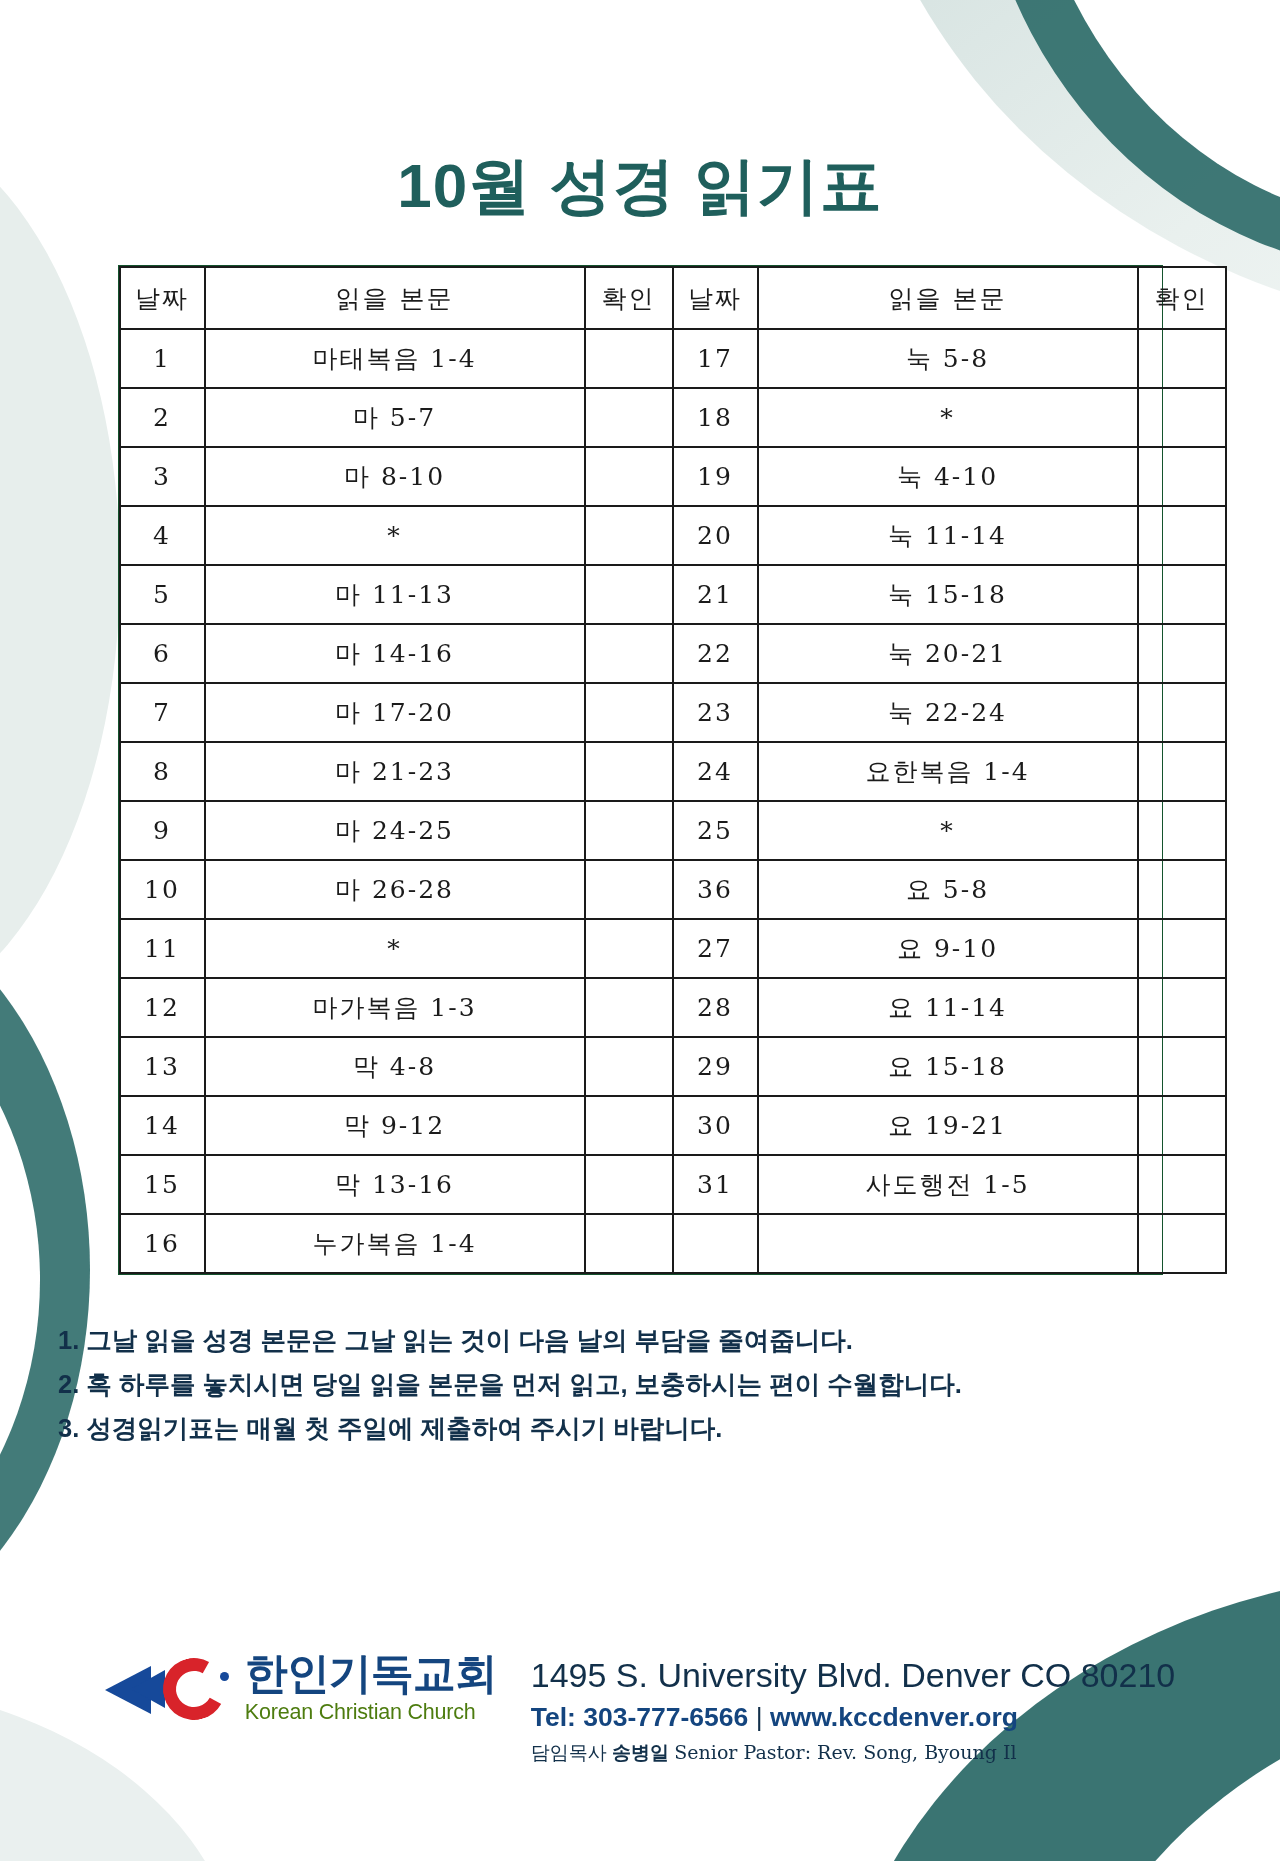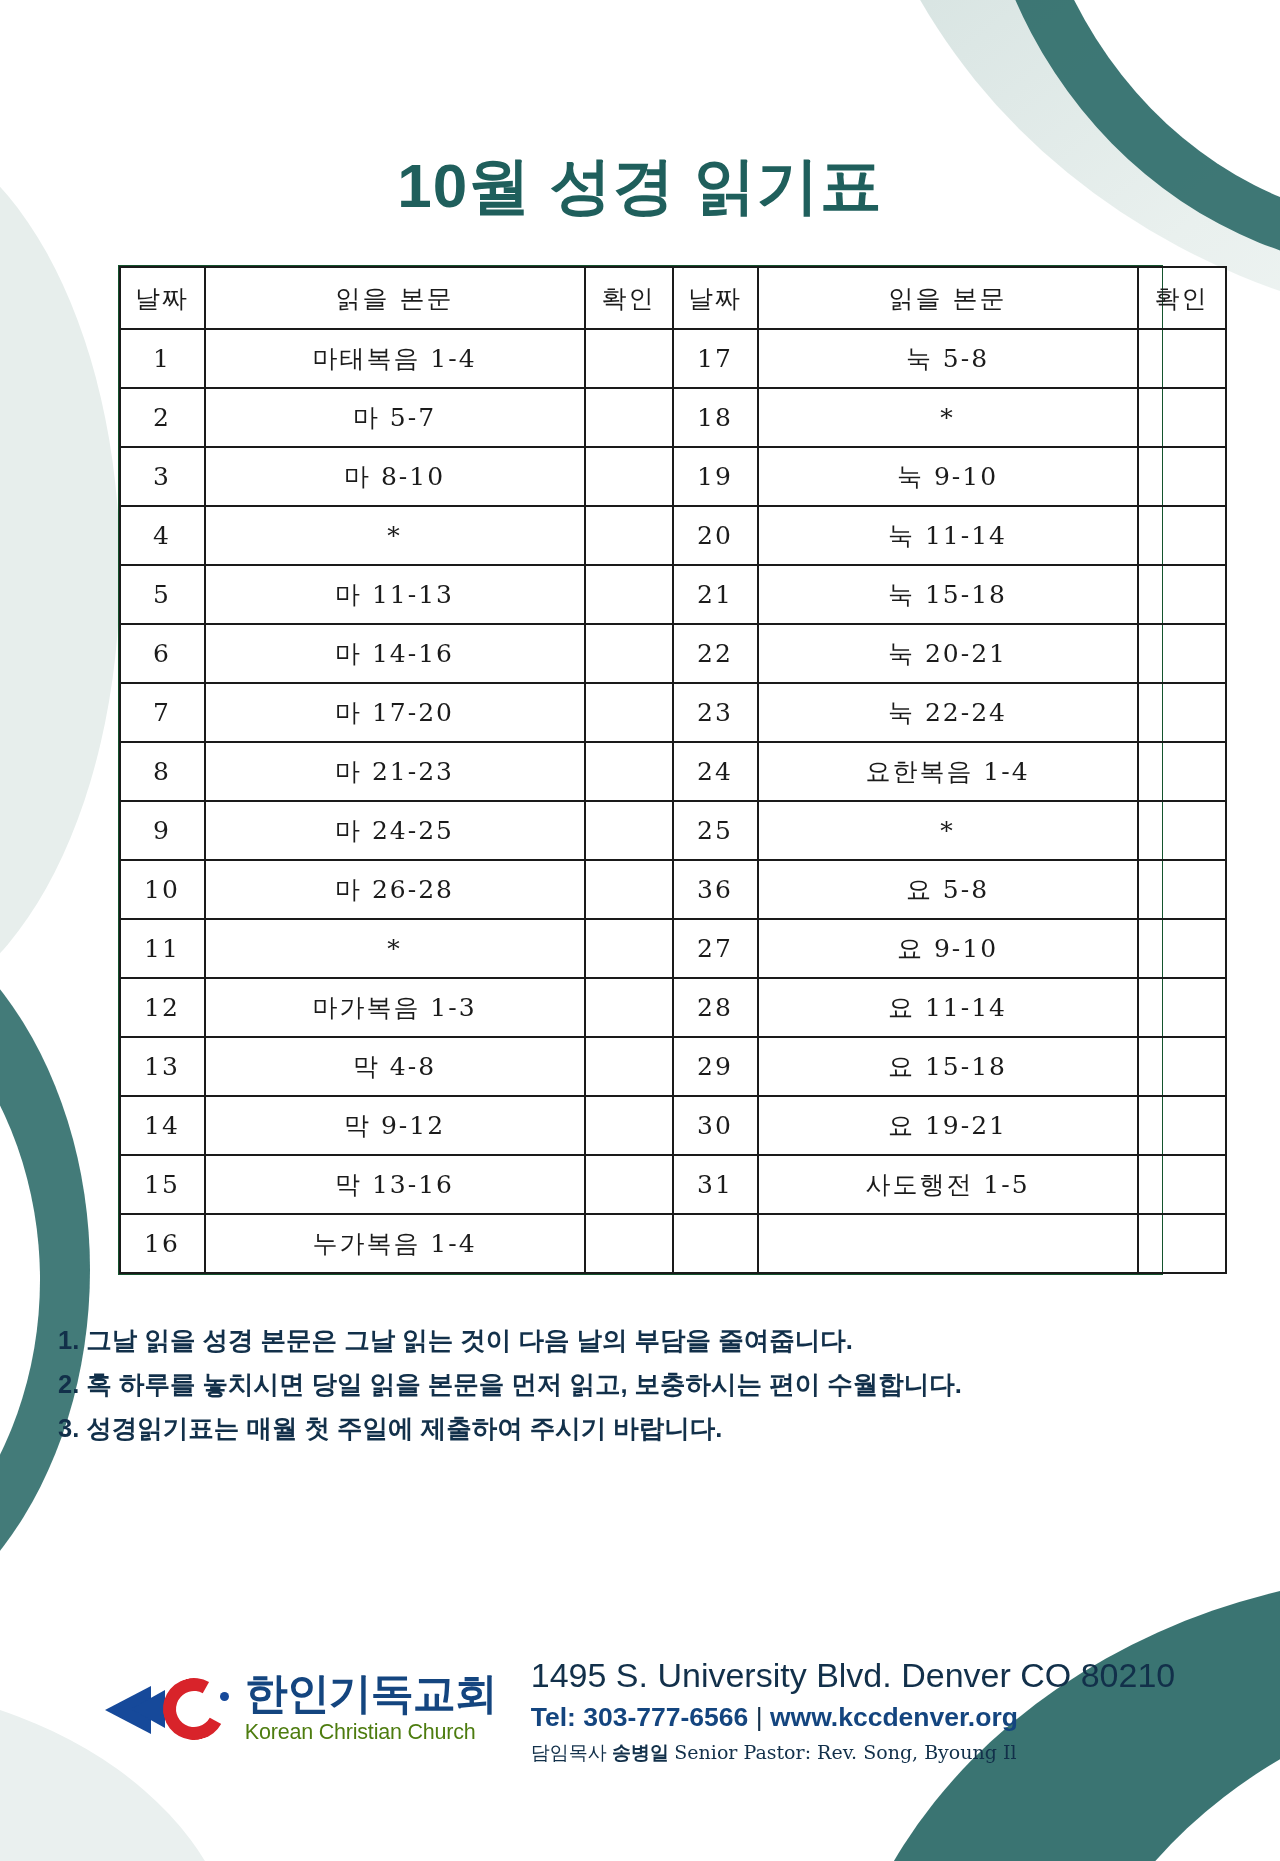--- a/index.html
+++ b/index.html
@@ -179,21 +179,21 @@
   }
   .notes div { white-space: nowrap; }
 
   
   .footer {
     position: absolute;
     left: 0;
     bottom: 95px;
     width: 100%;
     display: flex;
-    align-items: center;
+    align-items: flex-start;
     justify-content: center;
     z-index: 6;
   }
   .logo-block {
     display: flex;
     align-items: center;
     margin-right: 34px;
   }
   .logo-mark {
     position: relative;
@@ -338,21 +338,21 @@
             <td></td>
             <td>18</td>
             <td class="star">*</td>
             <td></td>
           </tr>
           <tr>
             <td>3</td>
             <td>마 8-10</td>
             <td></td>
             <td>19</td>
-            <td>눅 9-10</td>
+            <td>눅 4-10</td>
             <td></td>
           </tr>
           <tr>
             <td>4</td>
             <td class="star">*</td>
             <td></td>
             <td>20</td>
             <td>눅 11-14</td>
             <td></td>
           </tr>

